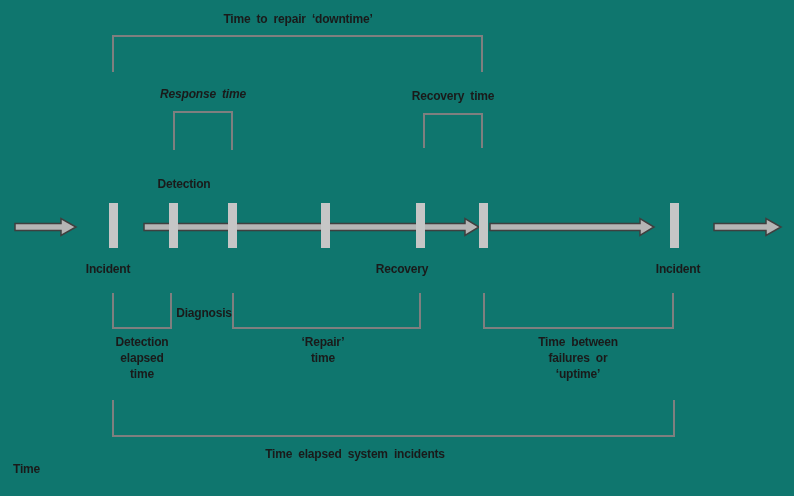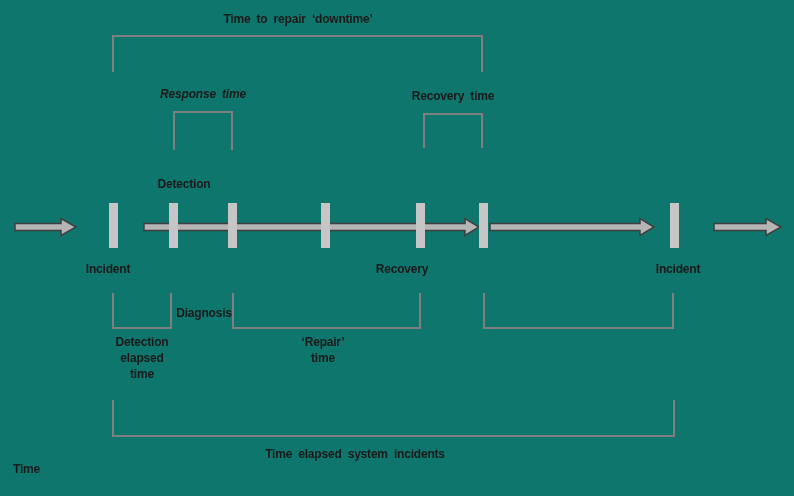--- a/index.html
+++ b/index.html
@@ -118,19 +118,22 @@
 
   <div class="bracket open-top" style="left:112px; top:293px; width:60px; height:36px;"></div>
   <div class="bracket open-top" style="left:232px; top:293px; width:189px; height:36px;"></div>
   <div class="bracket open-top" style="left:483px; top:293px; width:191px; height:36px;"></div>
 
   <div class="lbl multiline" style="left:72px; top:334px; width:140px;">Detection
 elapsed
 time</div>
   <div class="lbl multiline" style="left:253px; top:334px; width:140px;">‘Repair’
 time</div>
+  <div class="lbl multiline" style="left:508px; top:334px; width:140px;">Time between
+failures or
+‘uptime’</div>
 
   <div class="bracket open-top" style="left:112px; top:400px; width:563px; height:37px;"></div>
   <div class="lbl" style="left:195px; top:446px; width:320px;">Time elapsed system incidents</div>
 
   <div class="lbl" style="left:13px; top:461px; width:60px; text-align:left;">Time</div>
 
 </div>
 
 </body></html>

